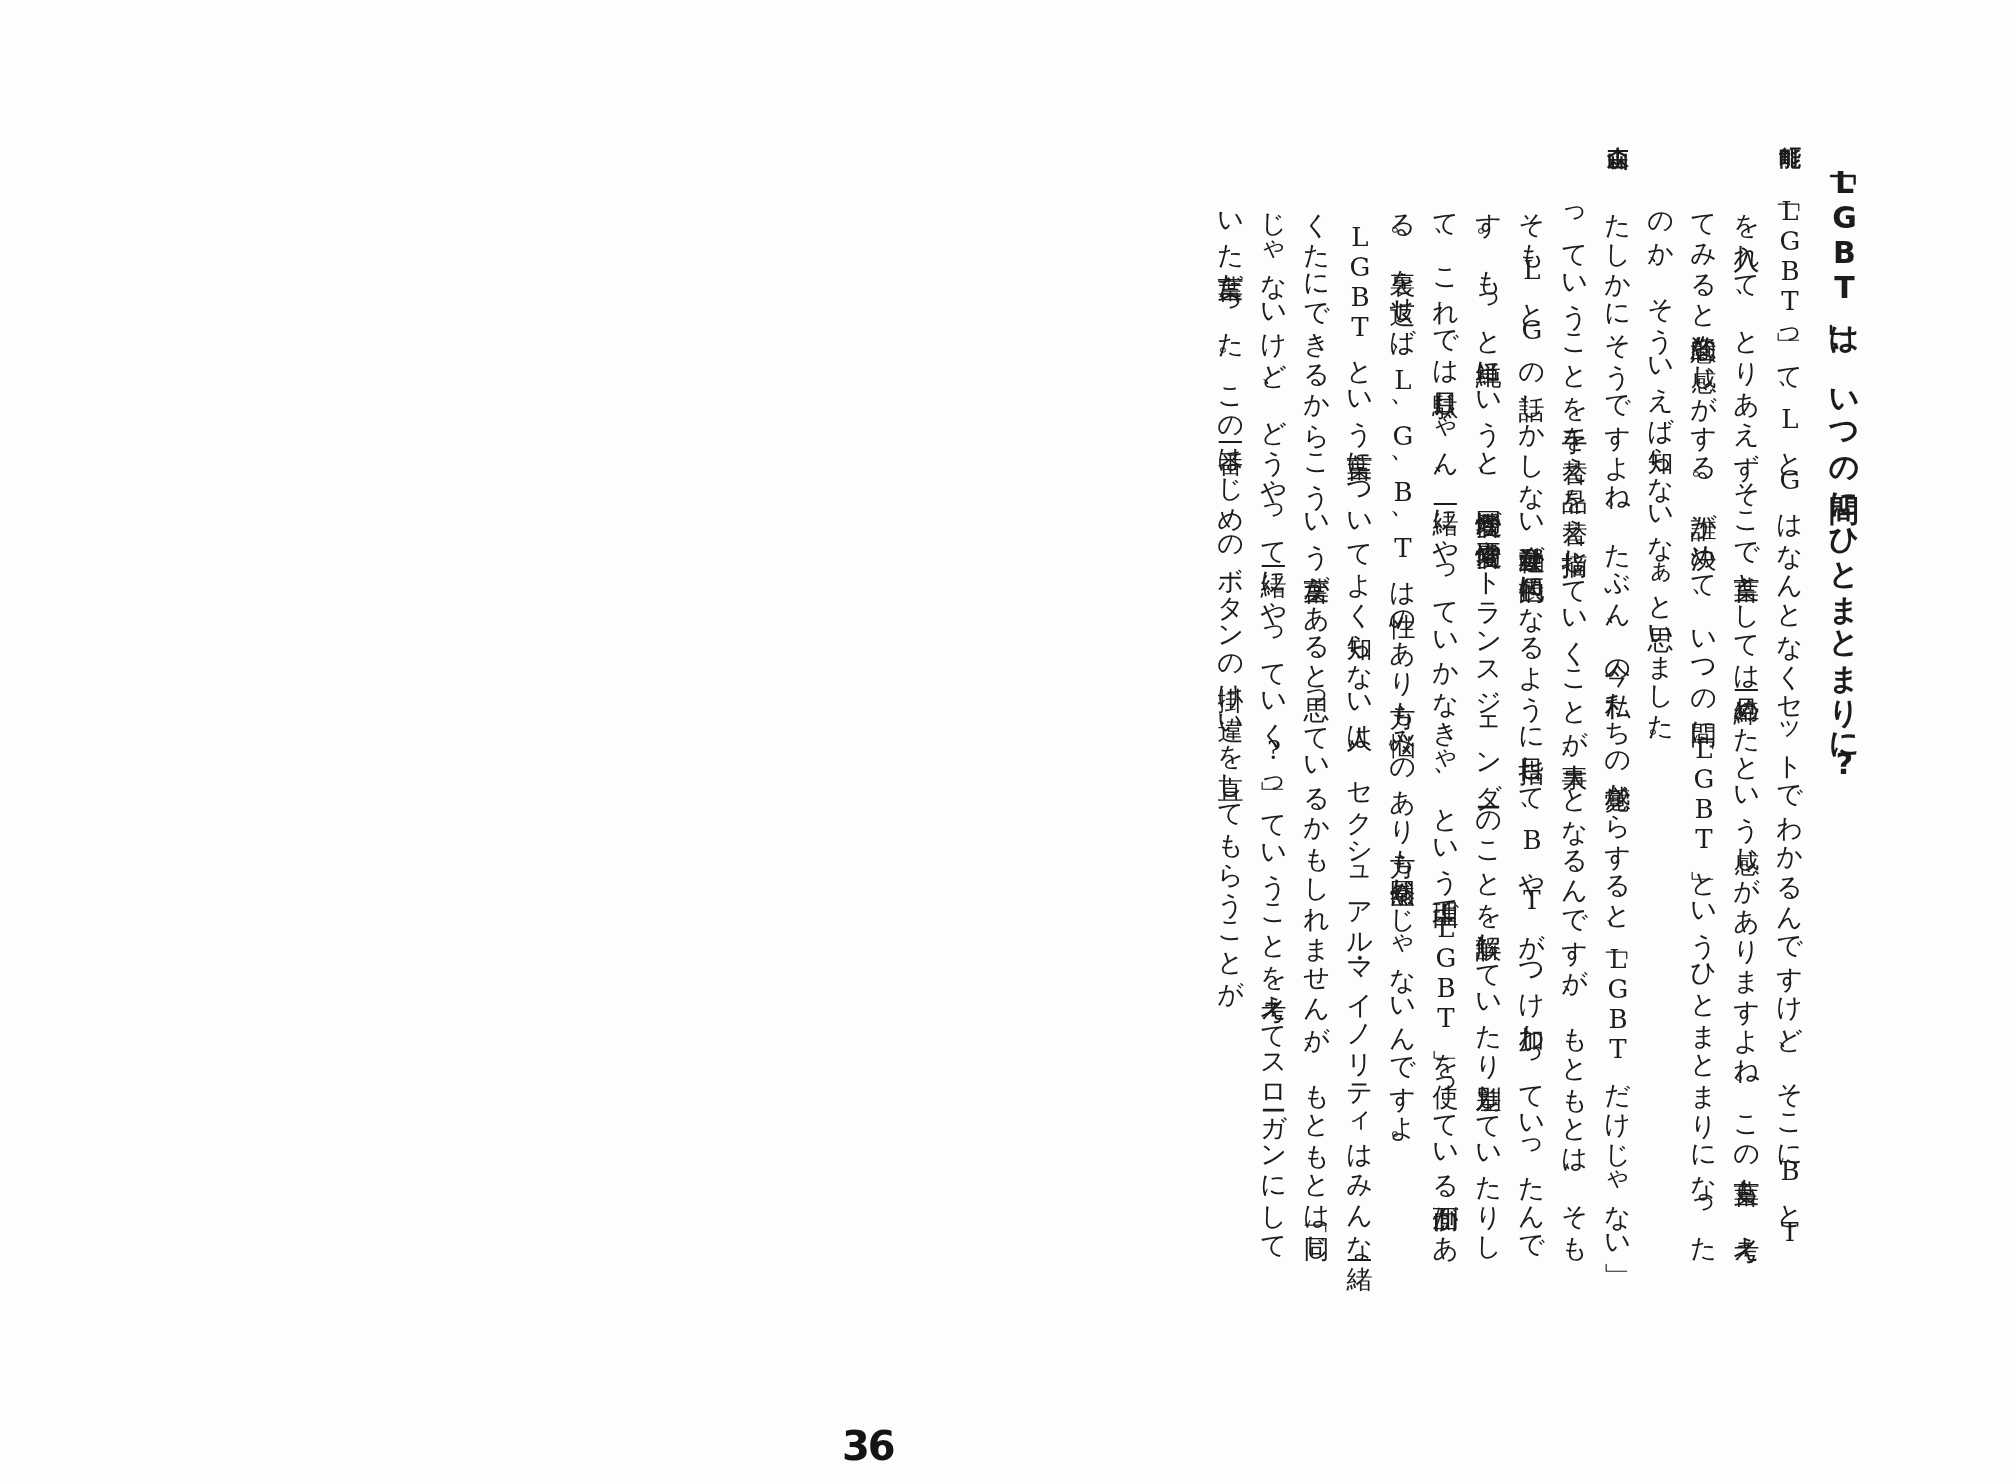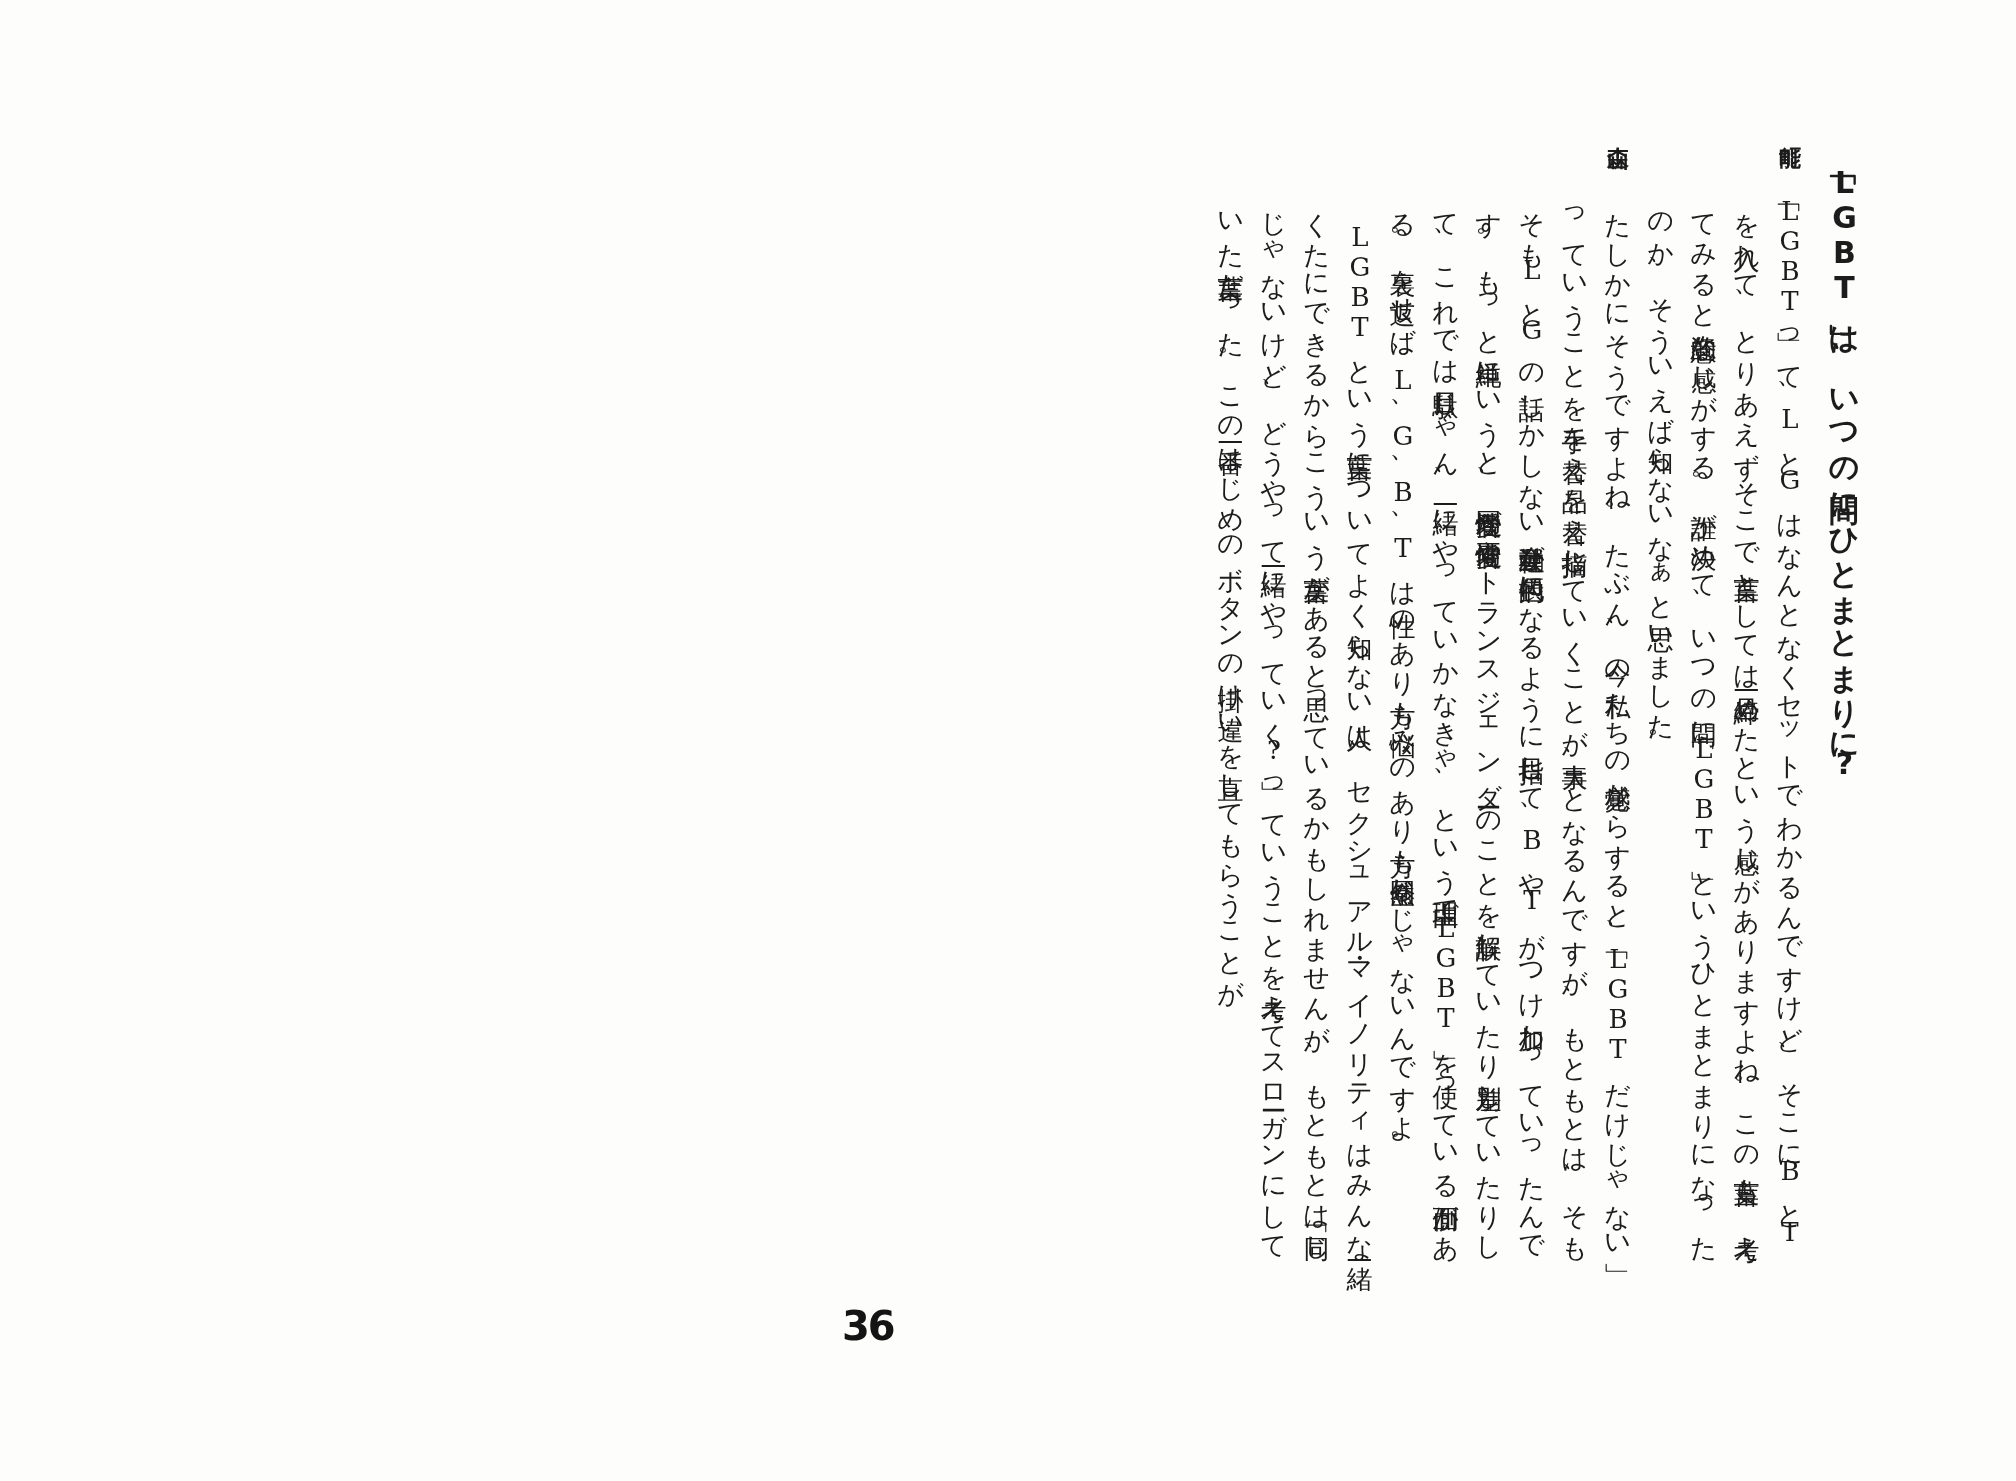--- a/index.html
+++ b/index.html
@@ -31,21 +31,21 @@
   .spk{
     position:absolute;top:-66px;right:9px;
     writing-mode:vertical-rl;-webkit-text-orientation:upright;text-orientation:upright;
     font-family:"DejaVu Sans","Liberation Sans",sans-serif;
     font-weight:700;font-size:22px;line-height:24px;letter-spacing:1px;
     white-space:nowrap;
   }
 
   
   .pagenum{
-    position:absolute;top:1304px;
+    position:absolute;top:1424px;
     font-family:"DejaVu Sans","Liberation Sans",sans-serif;
     font-weight:800;font-size:40px;line-height:44px;letter-spacing:-2px;color:#141414;
   }
   #pagenum-left{left:842px;}
 </style>
 </head>
 <body>
 
 <section class="page" id="page-right">
   <div class="vbody" id="vbody-right">

